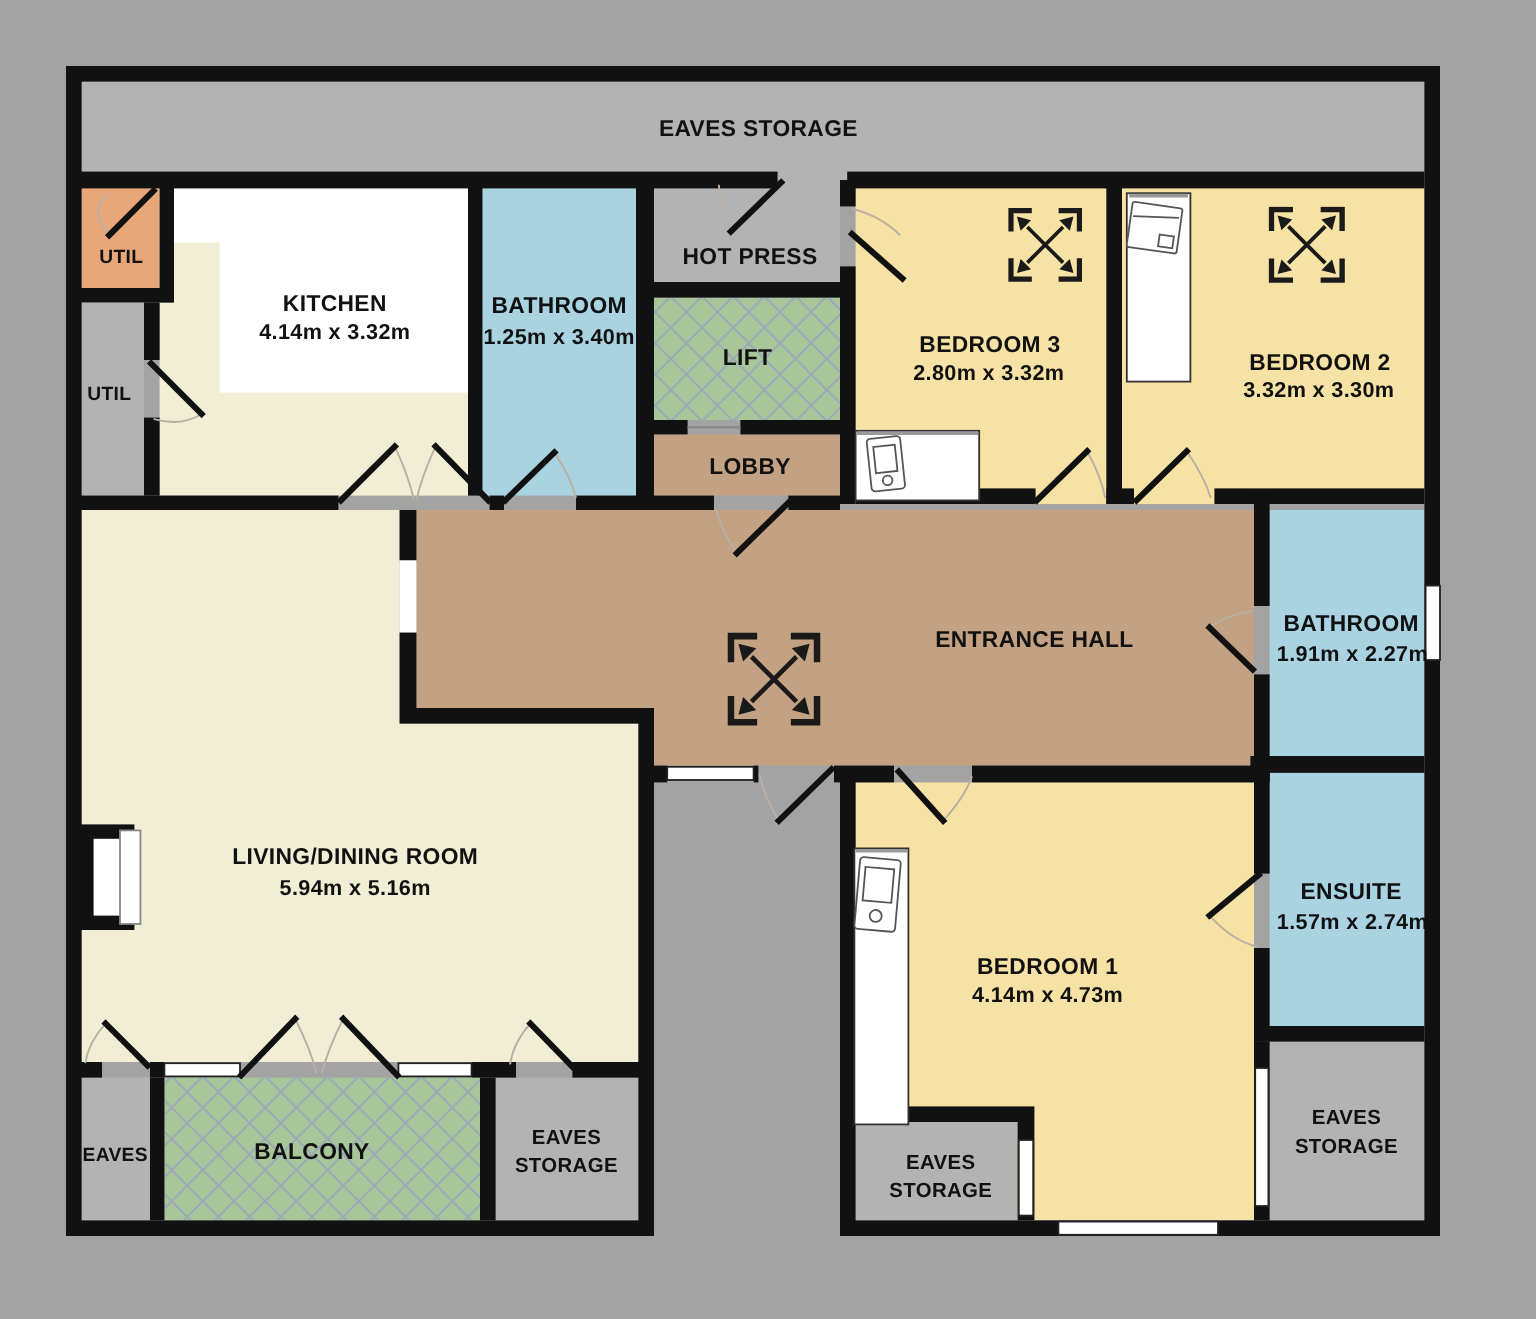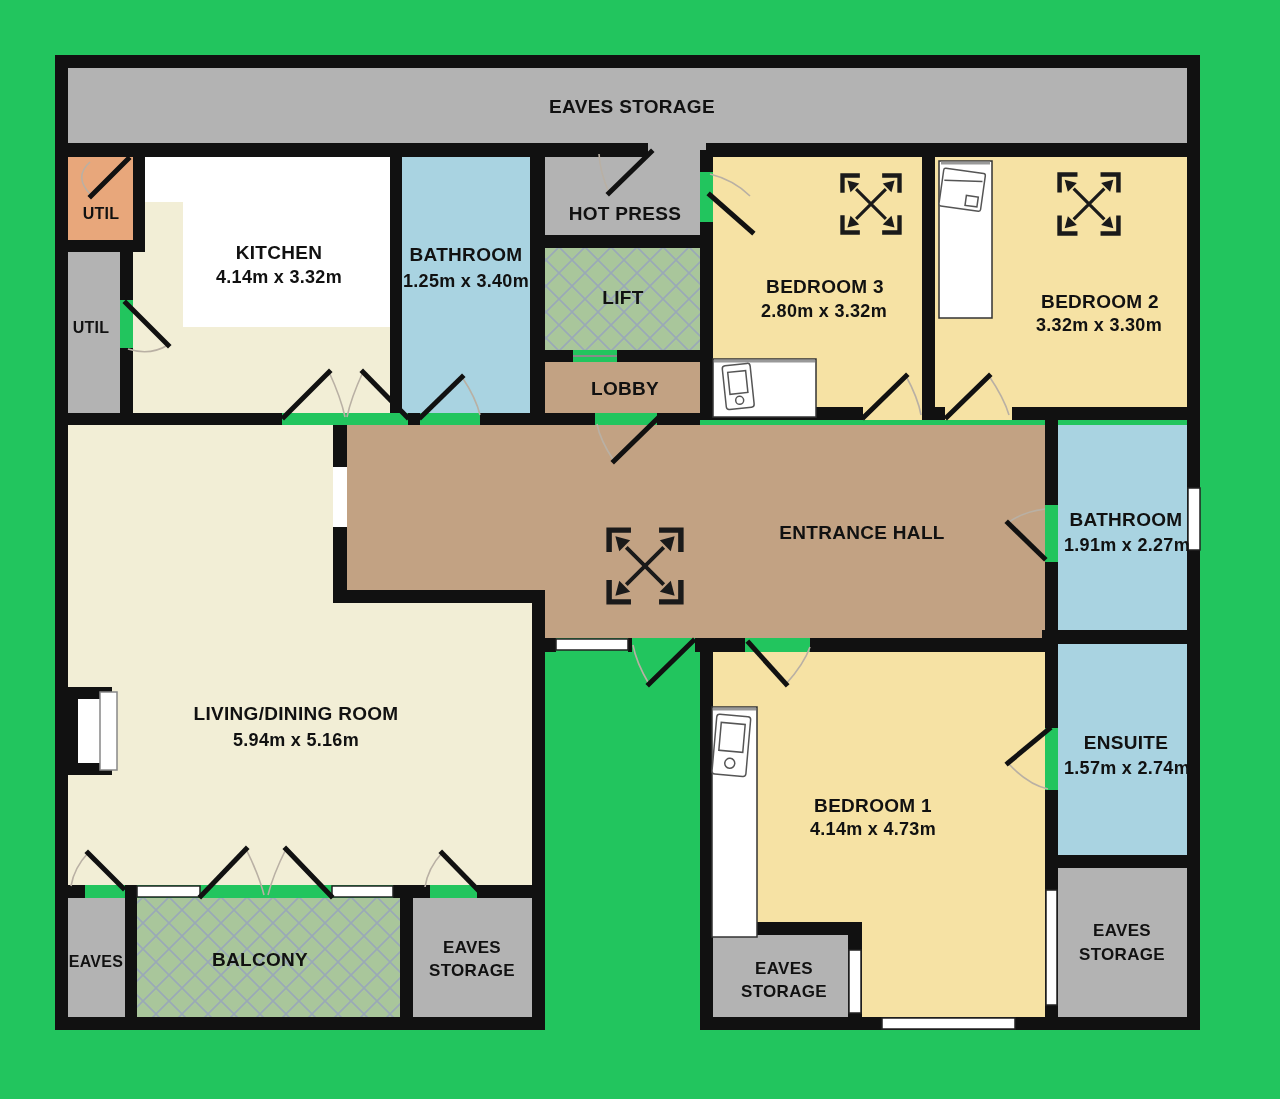--- a/index.html
+++ b/index.html
@@ -1,17 +1,17 @@
 <!DOCTYPE html>
 <html><head>
 <meta charset="utf-8">
 <title>Floor Plan</title>
 <style>
   html,body{margin:0;padding:0;background:#ffffff;}
-  .stage{position:relative;width:1280px;height:1099px;background:#22c55e;overflow:hidden;
+  .stage{position:relative;width:1280px;height:1099px;background:#a3a3a3;overflow:hidden;
          font-family:"Liberation Sans", sans-serif;}
   svg text{font-family:"Liberation Sans", sans-serif;font-weight:bold;fill:#111;
            text-anchor:middle;dominant-baseline:middle;letter-spacing:.3px;}
   .lbl-main{font-size:19px;}
   .lbl-dim{font-size:18px;}
   .lbl-small{font-size:16px;}
   .lbl-store{font-size:17px;}
   .wall{fill:#111;}
   .door-leaf{stroke:#111;stroke-width:5;stroke-linecap:square;}
   .door-arc{stroke:#b9b0a4;stroke-width:1.6;fill:none;}

